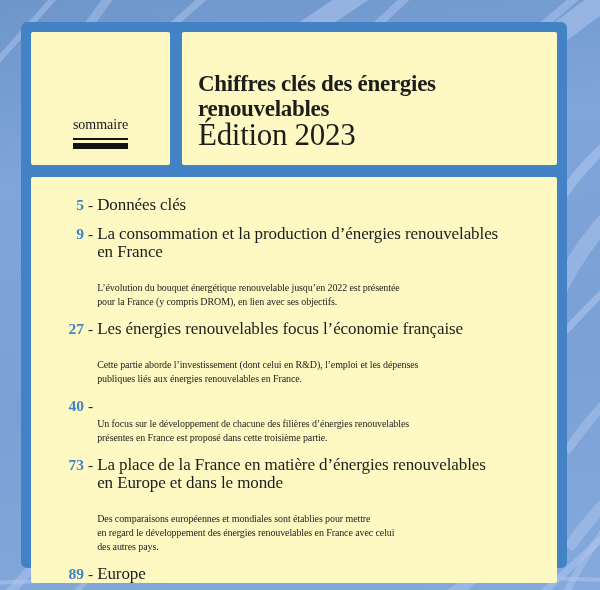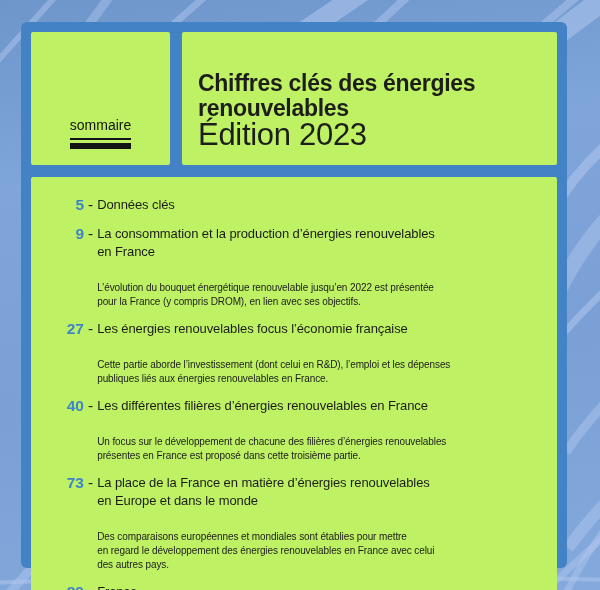--- a/index.html
+++ b/index.html
@@ -30,22 +30,23 @@
     box-sizing: border-box;
     background: #4282c5;
     border-radius: 6px;
     padding: 10px;
     display: grid;
     grid-template-columns: 139px 1fr;
     grid-template-rows: 133px 1fr;
     gap: 12px;
   }
   .cell {
-    background: #bef264;
+    background: #fef9c3;
     border-radius: 2px;
+    font-family: Liberation Serif, serif;
   }
   
   .sommaire-panel {
     grid-column: 1;
     grid-row: 1;
     display: flex;
     flex-direction: column;
     justify-content: flex-end;
     align-items: center;
     padding-bottom: 16px;
@@ -115,21 +116,21 @@
   }
   .entry .dash {
     flex: none;
     margin: 0 4px;
     font-size: 15.5px;
     line-height: 18px;
     color: #222222;
   }
   .entry .body { flex: 1; min-width: 0; }
   .entry .title {
-    font-size: 13px;
+    font-size: 17px;
     line-height: 18px;
     color: #1c1c1c;
     white-space: pre-line;
     letter-spacing: -0.1px;
   }
   .entry .desc {
     font-size: 10px;
     line-height: 14px;
     color: #1c1c1c;
     margin-top: 20px;
@@ -214,21 +215,20 @@
           <div class="title">Les énergies renouvelables focus l’économie française</div>
           <div class="desc">Cette partie aborde l’investissement (dont celui en R&amp;D), l’emploi et les dépenses
 publiques liés aux énergies renouvelables en France.</div>
         </div>
       </div>
 
       <div class="entry">
         <span class="num">40</span>
         <span class="dash">-</span>
         <div class="body">
-          <div class="title">Les différentes filières d’énergies renouvelables en France</div>
           <div class="desc">Un focus sur le développement de chacune des filières d’énergies renouvelables
 présentes en France est proposé dans cette troisième partie.</div>
         </div>
       </div>
 
       <div class="entry">
         <span class="num">73</span>
         <span class="dash">-</span>
         <div class="body">
           <div class="title">La place de la France en matière d’énergies renouvelables
@@ -236,20 +236,20 @@
           <div class="desc">Des comparaisons européennes et mondiales sont établies pour mettre
 en regard le développement des énergies renouvelables en France avec celui
 des autres pays.</div>
         </div>
       </div>
 
       <div class="entry">
         <span class="num">89</span>
         <span class="dash">-</span>
         <div class="body">
-          <div class="title">France</div>
+          <div class="title">Europe</div>
 
         </div>
       </div>
 
     </div>
   </div>
 </div>
 
 </body></html>

